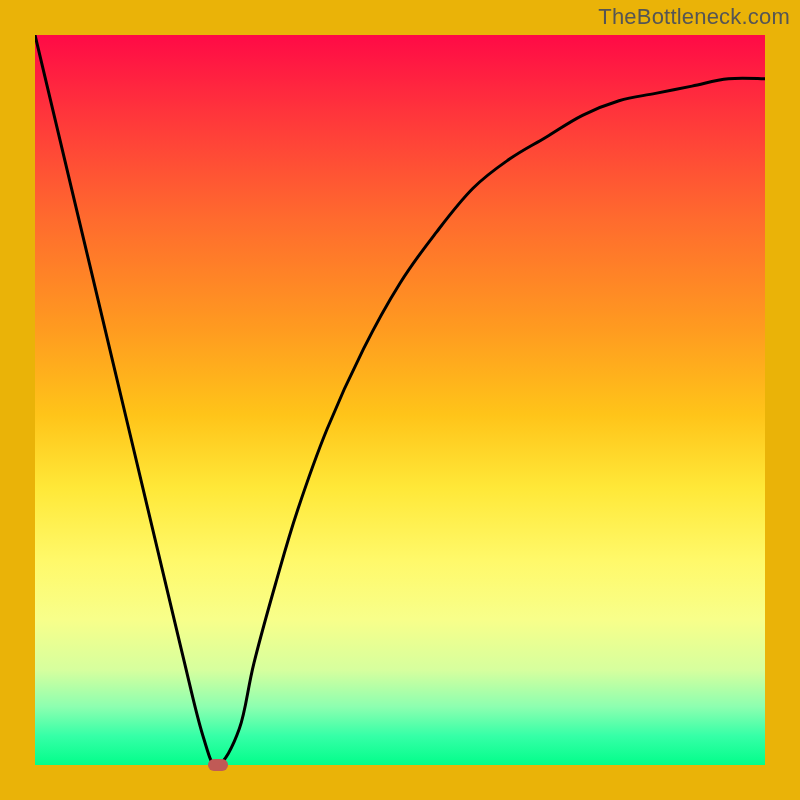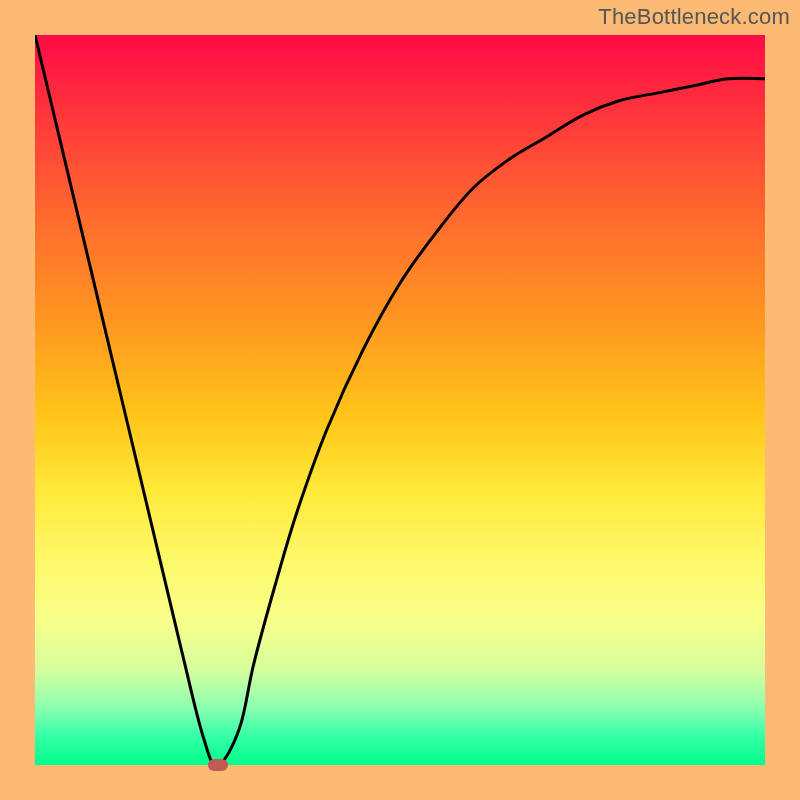--- a/index.html
+++ b/index.html
@@ -8,21 +8,21 @@
     width: 800px;
     height: 800px;
     overflow: hidden;
     background: #000;
     font-family: Arial, Helvetica, sans-serif;
   }
   .frame {
     position: relative;
     width: 800px;
     height: 800px;
-    background: #fdba74;
+    background: #eab308;
     text-align: center;
   }
   .watermark {
     position: absolute;
     top: 4px;
     right: 10px;
     color: #555;
     font-size: 22px;
     font-weight: 500;
     letter-spacing: 0.2px;

